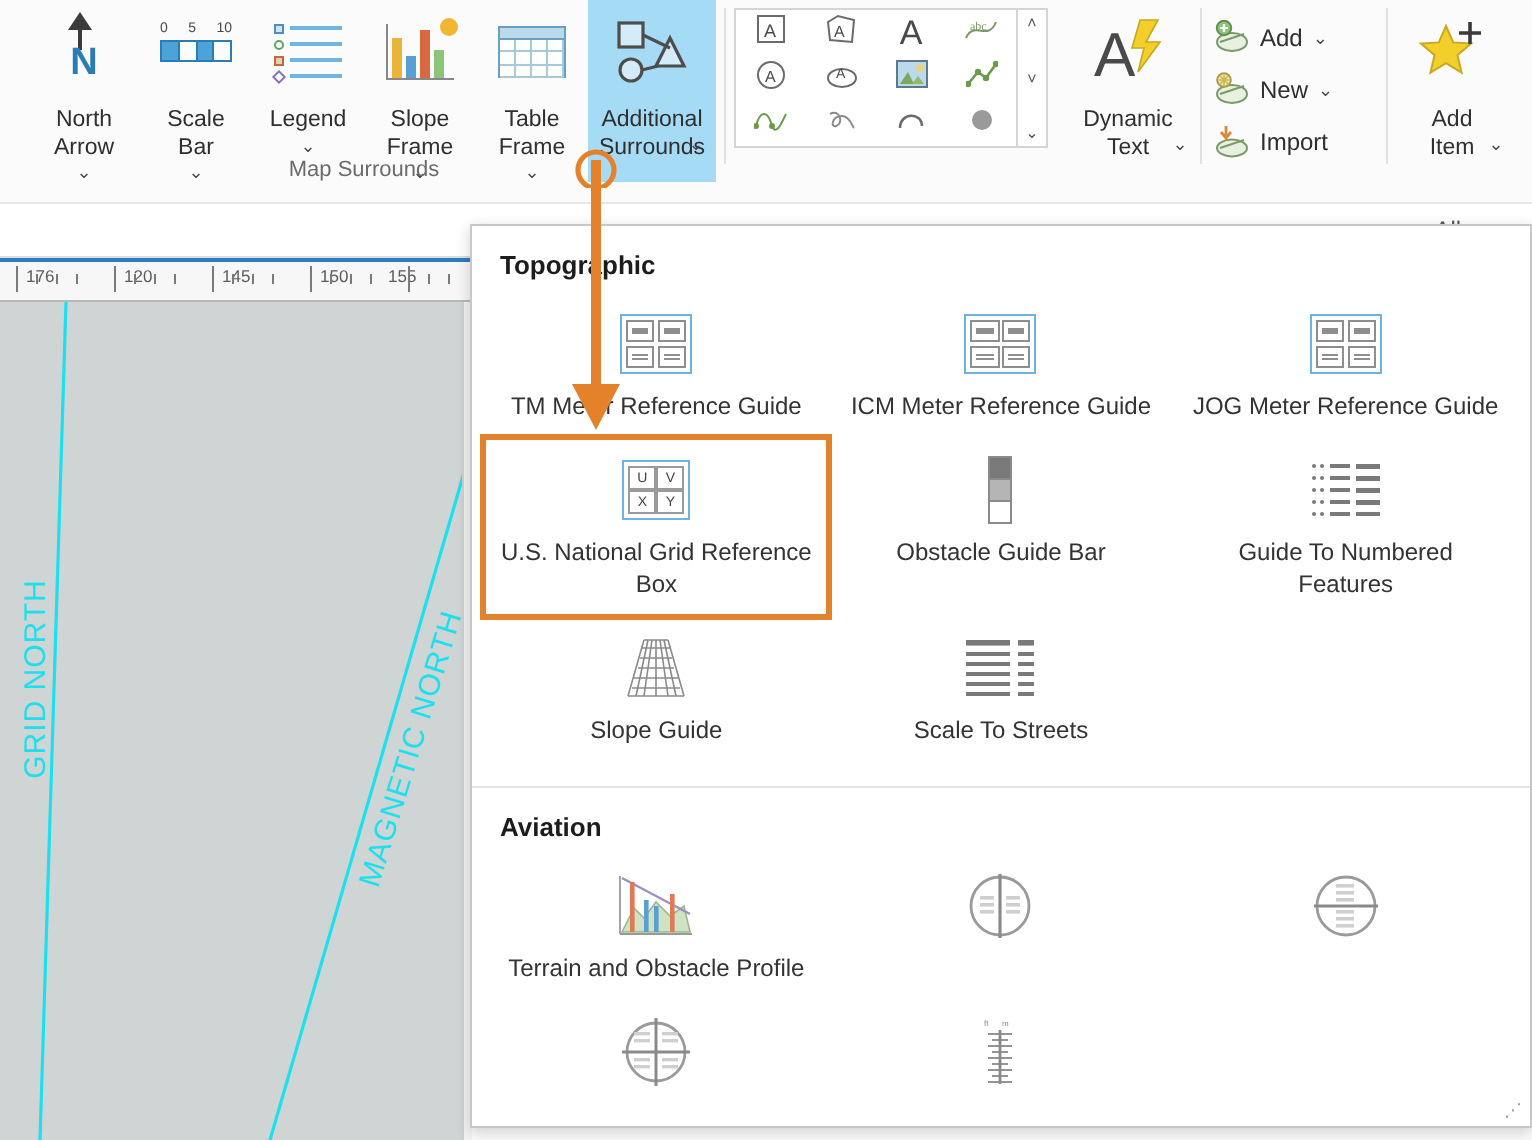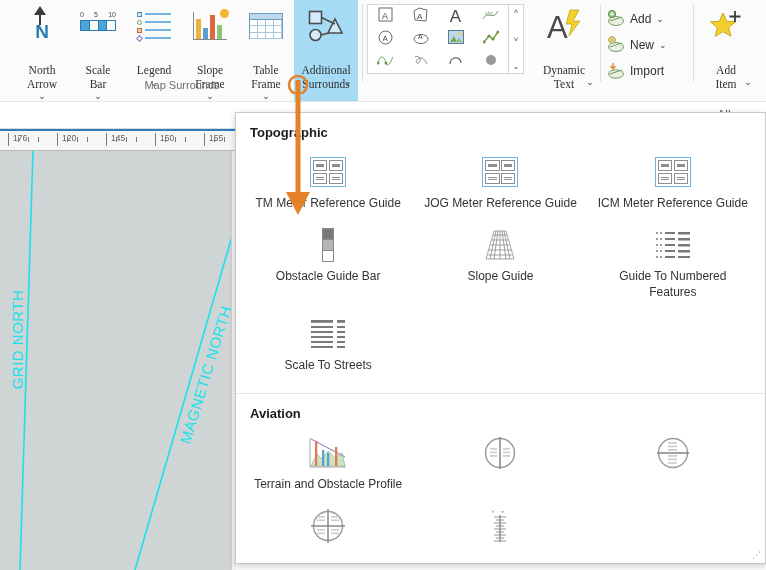--- a/index.html
+++ b/index.html
@@ -43,23 +43,22 @@
     width: 56px;
     min-height: 88px;
     padding-top: 5px;
     display: flex; flex-direction: column;
     align-items: center;
     cursor: default;
     text-align: center;
   }
   .big-btn .lbl {
     font-size: 11.5px; color: #2f2f2f; line-height: 13.5px;
-    margin-top: 17px;
+    margin-top: 7px;
     white-space: pre-line;
-    font-family: Liberation Serif, serif;
   }
   .big-btn.active { background: #a6dbf5; }
   .big-btn .icon-wrap {
     height: 42px; display: flex; align-items: center; justify-content: center;
   }
   .caret { font-size: 9px; color: #444; }
 
   .group-caption {
     position: absolute;
     font-size: 11px; color: #6b6b6b;
@@ -530,21 +529,21 @@
       <div class="tick" style="left:116px;height:5px;"></div>
         <div class="tick" style="left:126px;height:5px;"></div>
         <div class="tick" style="left:136px;height:5px;"></div>
 
       <div class="num" style="left:160px;">150</div>
       <div class="tick" style="left:155px;top:2px;height:13px;"></div>
       <div class="tick" style="left:165px;height:5px;"></div>
         <div class="tick" style="left:175px;height:5px;"></div>
         <div class="tick" style="left:185px;height:5px;"></div>
 
-      <div class="num" style="left:209px;text-align:right;">155</div>
+      <div class="num" style="left:194px;text-align:right;">155</div>
       <div class="tick" style="left:204px;top:2px;height:13px;"></div>
       <div class="tick" style="left:214px;height:5px;"></div>
         <div class="tick" style="left:224px;height:5px;"></div>
     </div>
 
     <div class="map-canvas">
       <svg width="231" height="419" style="position:absolute;left:0;top:0;">
         <line x1="33" y1="0" x2="20" y2="419" stroke="#1ce0ee" stroke-width="1.6"></line>
         <line x1="235" y1="75" x2="135" y2="419" stroke="#1ce0ee" stroke-width="1.6"></line>
       </svg>
@@ -582,57 +581,58 @@
 
       <div class="dd-item">
         <div class="ic">
           <div class="ic-refguide">
               <i></i>
               <i></i>
               <i></i>
               <i></i>
             </div>
         </div>
+        <div class="cap">ICM Meter Reference Guide</div>
+      </div>
+
+      <div class="dd-item">
+        <div class="ic">
+          <div class="ic-refguide">
+              <i></i>
+              <i></i>
+              <i></i>
+              <i></i>
+            </div>
+        </div>
         <div class="cap">JOG Meter Reference Guide</div>
       </div>
 
-      <div class="dd-item">
-        <div class="ic">
-          <div class="ic-refguide">
-              <i></i>
-              <i></i>
-              <i></i>
-              <i></i>
-            </div>
-        </div>
-        <div class="cap">ICM Meter Reference Guide</div>
-      </div>
-
+      <div class="dd-item selected">
+        <div class="ic">
+          <div class="ic-usng">
+            <div class="grid2">
+              <span>U</span>
+              <span>V</span>
+              <span>X</span>
+              <span>Y</span>
+            </div>
+          </div>
+        </div>
+        <div class="cap">U.S. National Grid Reference Box</div>
+      </div>
 
       <div class="dd-item">
         <div class="ic">
           <div class="ic-elev">
               <i style="background:#7a7a7a;"></i>
               <i style="background:#b5b5b5;"></i>
               <i style="background:#fff;"></i>
             </div>
         </div>
         <div class="cap">Obstacle Guide Bar</div>
-      </div>
-
-      <div class="dd-item">
-        <div class="ic">
-          <svg width="38" height="32" viewBox="0 0 38 32">
-            <g stroke="#8a8a8a" stroke-width="0.8" fill="none">
-              <path d="M13,2 L5,30 M15,2 L9,30 M17,2 L13,30 M19,2 L19,30 M21,2 L25,30 M23,2 L29,30 M25,2 L33,30"></path>
-              <path d="M13,2 L25,2 M12,6 L26,6 M11,11 L27,11 M10,16 L28,16 M8,21 L30,21 M7,26 L31,26 M5,30 L33,30"></path>
-            </g>
-          </svg>
-        </div>
-        <div class="cap">Slope Guide</div>
       </div>
 
       <div class="dd-item">
         <div class="ic">
           <svg width="36" height="28" viewBox="0 0 36 28">
             <g fill="#7a7a7a">
               <circle cx="2" cy="2" r="1"></circle>
                 <circle cx="6" cy="2" r="1"></circle>
                 <rect x="10" y="1" width="10" height="2"></rect>
                 <rect x="23" y="1" width="12" height="2.5"></rect>
@@ -653,20 +653,32 @@
                 <rect x="10" y="25" width="10" height="2"></rect>
                 <rect x="23" y="25" width="12" height="2"></rect>
             </g>
           </svg>
         </div>
         <div class="cap">Guide To Numbered Features</div>
       </div>
 
       <div class="dd-item">
         <div class="ic">
+          <svg width="38" height="32" viewBox="0 0 38 32">
+            <g stroke="#8a8a8a" stroke-width="0.8" fill="none">
+              <path d="M13,2 L5,30 M15,2 L9,30 M17,2 L13,30 M19,2 L19,30 M21,2 L25,30 M23,2 L29,30 M25,2 L33,30"></path>
+              <path d="M13,2 L25,2 M12,6 L26,6 M11,11 L27,11 M10,16 L28,16 M8,21 L30,21 M7,26 L31,26 M5,30 L33,30"></path>
+            </g>
+          </svg>
+        </div>
+        <div class="cap">Slope Guide</div>
+      </div>
+
+      <div class="dd-item">
+        <div class="ic">
           <svg width="36" height="30" viewBox="0 0 36 30">
             <g fill="#7a7a7a">
               <rect x="1" y="1" width="22" height="2.8"></rect>
                 <rect x="27" y="1" width="8" height="2.8"></rect>
               <rect x="1" y="7" width="22" height="2"></rect>
                 <rect x="27" y="7" width="8" height="2"></rect>
               <rect x="1" y="12" width="22" height="2"></rect>
                 <rect x="27" y="12" width="8" height="2"></rect>
               <rect x="1" y="17" width="22" height="2"></rect>
                 <rect x="27" y="17" width="8" height="2"></rect>

